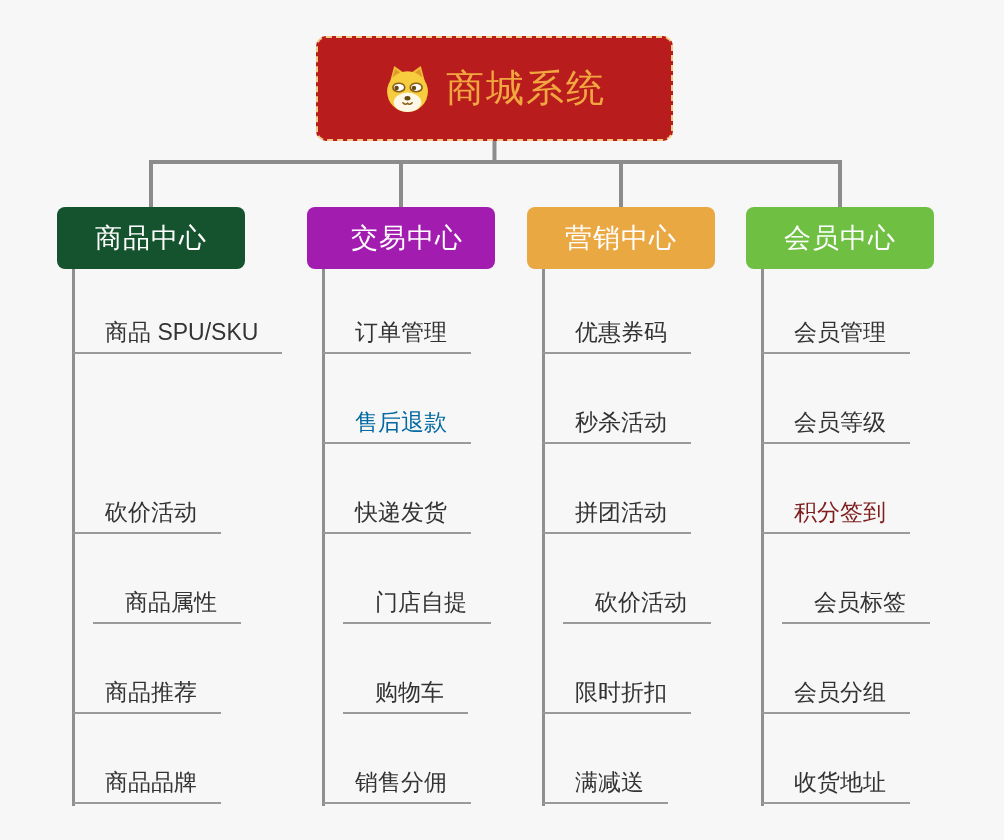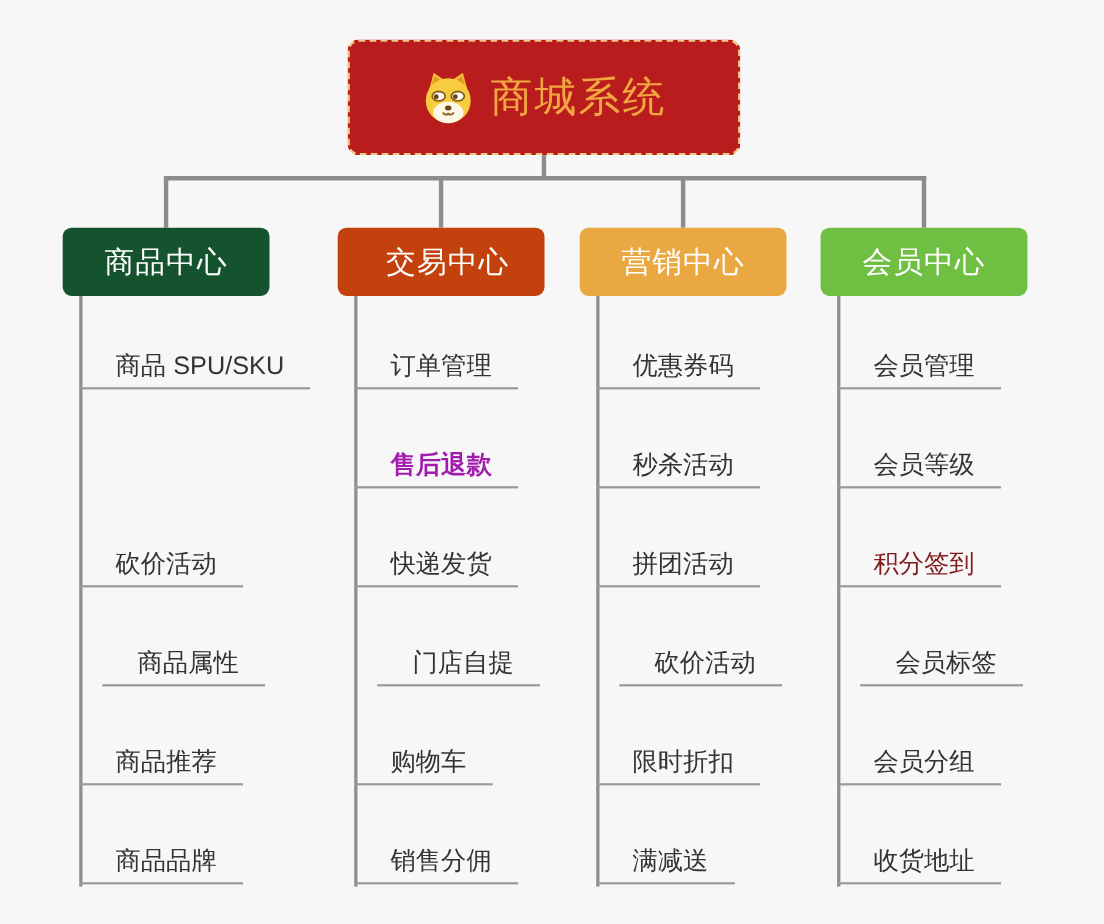--- a/index.html
+++ b/index.html
@@ -87,28 +87,28 @@
       <div class="branch-spine" style="background: rgb(143, 143, 143);"></div>
       <div class="branch-item bi-0" style="border-bottom-color: rgb(154, 154, 154); color: rgb(51, 51, 51);">商品 SPU/SKU</div>
       <div class="branch-item bi-2" style="border-bottom-color: rgb(154, 154, 154); color: rgb(51, 51, 51);">砍价活动</div>
       <div class="branch-item bi-3" style="border-bottom-color: rgb(154, 154, 154); color: rgb(51, 51, 51);">商品属性</div>
       <div class="branch-item bi-4" style="border-bottom-color: rgb(154, 154, 154); color: rgb(51, 51, 51);">商品推荐</div>
       <div class="branch-item bi-5" style="border-bottom-color: rgb(154, 154, 154); color: rgb(51, 51, 51);">商品品牌</div>
     </div>
   </div>
 
   <div class="branch" style="left:307px">
-    <div class="branch-header" style="background: #c2410c; padding-left: 12px;">交易中心</div>
+    <div class="branch-header" style="background: #a21caf; padding-left: 12px;">交易中心</div>
     <div class="branch-items">
       <div class="branch-spine" style="background: rgb(143, 143, 143);"></div>
       <div class="branch-item bi-0" style="border-bottom-color: rgb(154, 154, 154); color: rgb(51, 51, 51);">订单管理</div>
-      <div class="branch-item bi-1" style="border-bottom-color: rgb(154, 154, 154); color: #a21caf; font-weight: bold;">售后退款</div>
+      <div class="branch-item bi-1" style="border-bottom-color: rgb(154, 154, 154); color: #0369a1;">售后退款</div>
       <div class="branch-item bi-2" style="border-bottom-color: rgb(154, 154, 154); color: rgb(51, 51, 51);">快递发货</div>
       <div class="branch-item bi-3" style="border-bottom-color: rgb(154, 154, 154); color: rgb(51, 51, 51);">门店自提</div>
-      <div class="branch-item bi-4" style="border-bottom-color: rgb(154, 154, 154); color: rgb(51, 51, 51);">购物车</div>
+      <div class="branch-item bi-4" style="border-bottom-color: rgb(154, 154, 154); color: rgb(51, 51, 51); margin-left: 20px;">购物车</div>
       <div class="branch-item bi-5" style="border-bottom-color: rgb(154, 154, 154); color: rgb(51, 51, 51);">销售分佣</div>
     </div>
   </div>
 
   <div class="branch" style="left:527px">
     <div class="branch-header" style="background: rgb(234, 168, 67);">营销中心</div>
     <div class="branch-items">
       <div class="branch-spine" style="background: rgb(143, 143, 143);"></div>
       <div class="branch-item bi-0" style="border-bottom-color: rgb(154, 154, 154); color: rgb(51, 51, 51);">优惠券码</div>
       <div class="branch-item bi-1" style="border-bottom-color: rgb(154, 154, 154); color: rgb(51, 51, 51);">秒杀活动</div>

